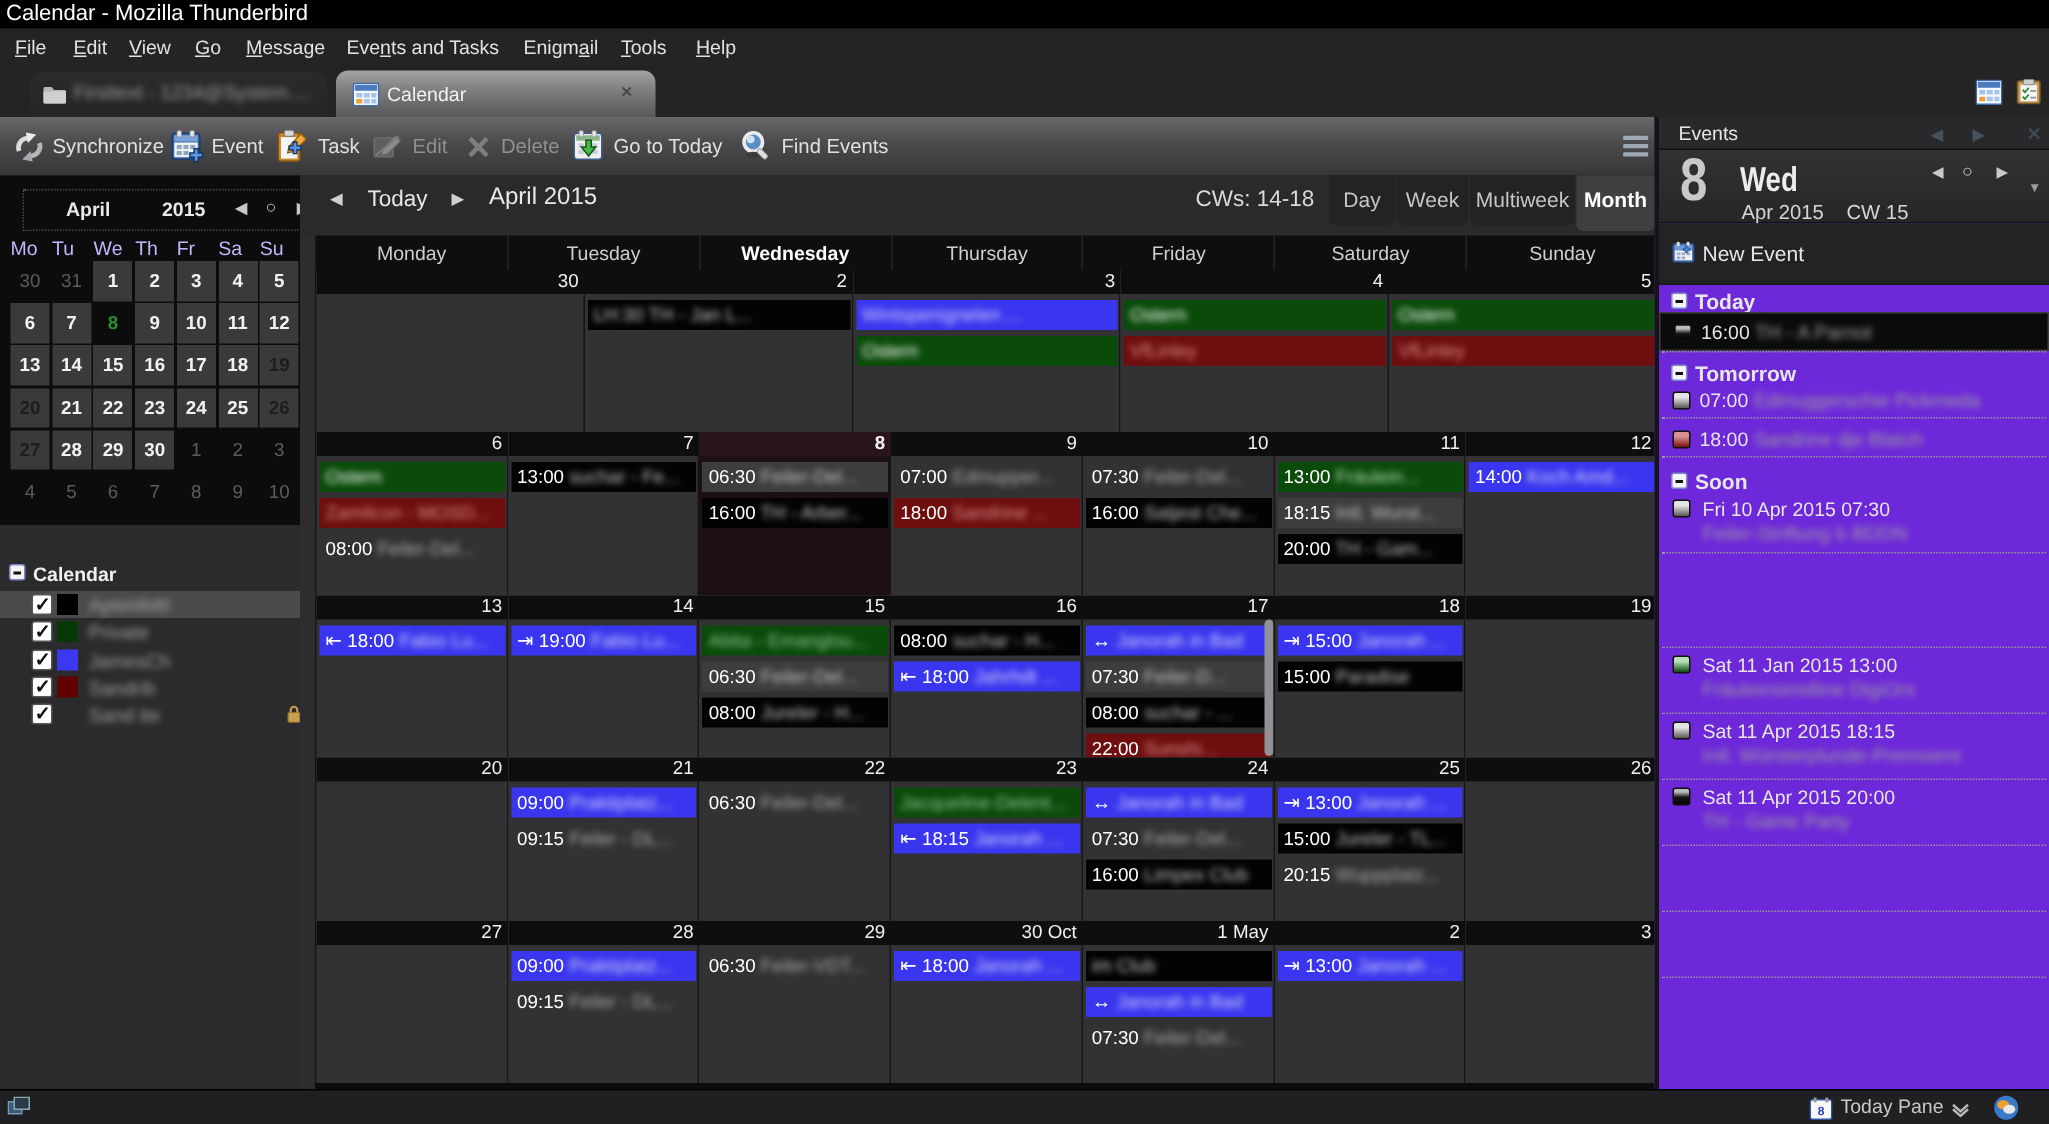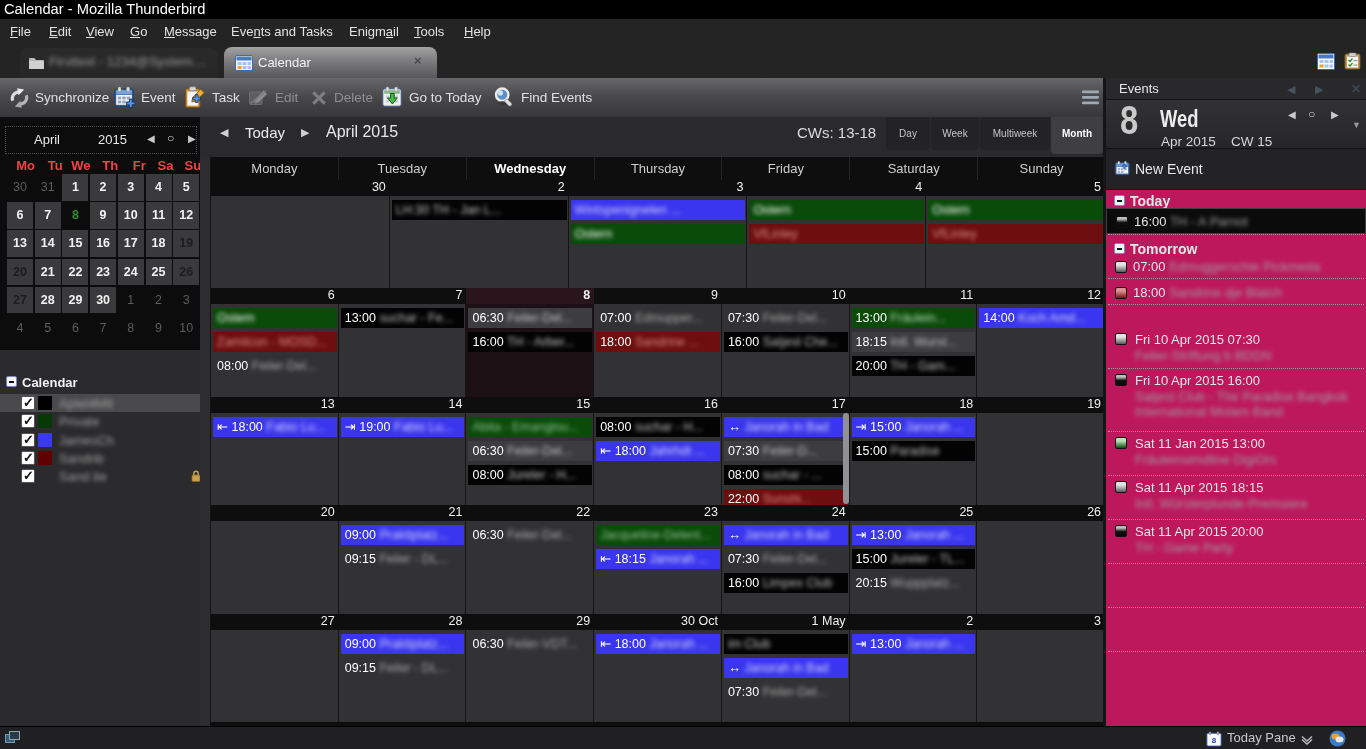--- a/index.html
+++ b/index.html
@@ -17,42 +17,42 @@
 .tab-active { position:absolute; left:224px; top:2px; width:213px; height:31px;
   background:linear-gradient(#a3a3a3,#7c7c7e 45%,#58585a); border-radius:8px 8px 0 0;
   color:#f2f2f2; font-size:13px; }
 #toolbar { position:absolute; left:0; top:78px; width:1103px; height:39px;
   background:linear-gradient(#68686a,#4a4a4c 45%,#37373a); color:#e0e0e0; font-size:13.5px; }
 .titem { position:absolute; top:0; height:39px; display:flex; align-items:center; gap:5px; }
 .dis { color:#909092; }
 
 #sidebar { position:absolute; left:0; top:117px; width:200px; height:609px; background:#2b2b2d; }
 #minimonth { position:absolute; left:0; top:0; width:200px; height:233px; background:#0c0c0c; }
-#mm-head { position:absolute; left:5px; top:9px; width:192px; height:28px;
-  border:1px dotted #4a4a4a; color:#e8e8e8; font-size:13px; font-weight:normal; }
-.mm-wd { position:absolute; top:41px; width:28px; text-align:right; color:#ef4444;
-  font-size:13px; font-weight:bold; }
+#mm-head { position:absolute; left:15px; top:9px; width:192px; height:28px;
+  border:1px dotted #4a4a4a; color:#e8e8e8; font-size:13px; font-weight:bold; }
+.mm-wd { position:absolute; top:41px; width:28px; text-align:left; color:#c4b5fd;
+  font-size:13px; font-weight:normal; }
 .mc { position:absolute; width:26px; height:26.5px; background:#3a3a3c; color:#f2f2f2;
   font-size:12.5px; font-weight:bold; text-align:center; line-height:26px; }
 .mc.off { background:transparent; color:#5c5c5c; font-weight:normal; }
 .mc.dim { color:#1d1d1d; }
 .mc.tdy { background:transparent; color:#2e8b2e; }
 #callist { position:absolute; left:0; top:233px; width:200px; height:376px; }
 .clh { position:absolute; left:22px; top:25px; color:#f0f0f0; font-size:13px; font-weight:bold; }
 .clrow { position:absolute; left:0; width:200px; height:18px; }
 .cbx { position:absolute; left:21px; top:2px; width:14px; height:14px; background:#fff;
   border:1px solid #555; border-radius:2px; }
 .cbx:after { content:"\2713"; position:absolute; left:1px; top:-2px; color:#111;
   font-size:13px; font-weight:bold; }
 .swatch { position:absolute; left:38px; top:2px; width:14px; height:14px; }
 
 #monthview { position:absolute; left:200px; top:117px; width:903px; height:609px; background:#2a2a2c; }
 #mv-nav { position:absolute; left:0; top:0; width:903px; height:40px; color:#e8e8e8; font-size:15px; }
 .vtab { position:absolute; top:0; height:33px; background:#232325; color:#c6c6c6;
-  border-radius:0 0 4px 4px; font-size:10px; text-align:center; line-height:33px; }
+  border-radius:0 0 4px 4px; font-size:14px; text-align:center; line-height:33px; }
 .vtab.act { background:#3f3f42; color:#fff; font-weight:bold; height:37px; }
 #grid { position:absolute; left:10px; top:40px; width:893px; height:565px; border-left:1px solid #141414; }
 #dowrow { position:absolute; left:0; top:0; width:894px; height:23px; background:#0e0e0e;
   display:flex; }
 #dowrow div { flex:1; color:#cecece; font-size:13px; text-align:center; line-height:23px;
   border-right:1px solid #242424; }
 #dowrow div:last-child { border-right:none; }
 .wrow { position:absolute; left:0; width:894px; height:108.6px; display:flex; }
 .cell { flex:1; background:#323234; position:relative; overflow:hidden; }
 .cell:not(:last-child):after { content:""; position:absolute; right:0; top:16px; bottom:0; width:1px; background:#151515; }
@@ -64,21 +64,21 @@
   padding-left:4px; white-space:nowrap; overflow:hidden; }
 .bk { background:#030303; }
 .gy { background:#3d3d40; }
 .gn { background:#0a4b0a; }
 .rd { background:#6e0e0e; }
 .bl { background:#3a36ef; }
 .pl { background:transparent; }
 .bz { filter:blur(2px); color:#b4b4b4; }
 
 #rightpane { position:absolute; left:1103px; top:78px; width:263px; height:648px;
-  background:#be185d; border-left:3px solid #151515; color:#e6e6e6; }
+  background:#6d28d9; border-left:3px solid #151515; color:#e6e6e6; }
 #rp-head { position:absolute; left:0; top:0; width:260px; height:22px; background:#29292b;
   border-bottom:1px solid #111; font-size:13px; }
 #rp-date { position:absolute; left:0; top:22px; width:260px; height:49px;
   background:linear-gradient(#323234,#262628); border-bottom:1px solid #111; }
 #rp-new { position:absolute; left:0; top:71px; width:260px; height:41px; background:#232325;
   border-bottom:1px solid #161616; font-size:14px; }
 .sech { position:absolute; left:0; width:260px; height:20px; font-size:14px; font-weight:bold; }
 .sech .tx { position:absolute; left:24px; top:1px; }
 .tgl { position:absolute; left:8px; top:3px; width:11px; height:11px; background:#f4f4f4;
   border:1px solid #7a86c8; border-radius:2px; }
@@ -338,21 +338,21 @@
 </div>
 
 <div id="monthview">
 <div style="position:absolute;left:10px;top:605px;width:893px;height:4px;background:#0d0d0d"></div>
 <div style="position:absolute;left:0;top:40px;width:10px;height:569px;background:#2d2d2f"></div>
   <div id="mv-nav">
 <span style="position:absolute;left:20px;top:9px;font-size:11px;color:#d0d0d0">◀</span>
 <span style="position:absolute;left:45px;top:7px">Today</span>
 <span style="position:absolute;left:101px;top:9px;font-size:11px;color:#d0d0d0">▶</span>
 <span style="position:absolute;left:126px;top:6px;font-size:16px">April 2015</span>
-<span style="position:absolute;left:597px;top:7px;font-size:15px;color:#dadada">CWs: 13-18</span>
+<span style="position:absolute;left:597px;top:7px;font-size:15px;color:#dadada">CWs: 14-18</span>
 <div class="vtab " style="left:686px;width:44px">Day</div>
 <div class="vtab " style="left:731px;width:48px">Week</div>
 <div class="vtab " style="left:780px;width:70px">Multiweek</div>
 <div class="vtab act" style="left:851px;width:52px">Month</div>
 </div>
   <div id="grid">
     <div id="dowrow">
       <div>Monday</div>
         <div>Tuesday</div>
         <div style="color:#fff;font-weight:bold">Wednesday</div>
@@ -579,32 +579,30 @@
 <div class="item" style="top:66px;height:22px;">
 <span class="cic g" style="top:5px"></span>
 <span style="position:absolute;left:27px;top:3px">07:00 <span class="bz" style="color:#9e9e9e">Edmuggerschie Pickmeda</span></span>
 </div>
 <div class="dot" style="top:88px"></div>
 <div class="item" style="top:92px;height:22px;">
 <span class="cic r" style="top:5px"></span>
 <span style="position:absolute;left:27px;top:3px">18:00 <span class="bz" style="color:#9e9e9e">Sandrine dje Blatch</span></span>
 </div>
 <div class="dot" style="top:114px"></div>
+<div class="sech" style="top:122px">
+        <span class="tgl"></span>
+        <span class="tx">Soon</span>
+      </div>
 <div class="item" style="top:138px;height:40px;">
 <span class="cic g" style="top:5px"></span>
 <span style="position:absolute;left:29px;top:4px">Fri 10 Apr 2015 07:30</span>
 <span class="bz" style="position:absolute;left:29px;top:20px;color:#9e9e9e">Feiler-Striftung b BDDN</span>
 </div>
 <div class="dot" style="top:178px"></div>
-<div class="item" style="top:179px;height:62px;">
-<span class="cic b" style="top:5px"></span>
-<span style="position:absolute;left:29px;top:4px">Fri 10 Apr 2015 16:00</span>
-<span class="bz" style="position:absolute;left:29px;top:20px;color:#9e9e9e">Satjest Club - The Paradise Bangkok</span>
-<span class="bz" style="position:absolute;left:29px;top:35px;color:#9e9e9e">International Molam Band</span>
-</div>
 <div class="dot" style="top:241px"></div>
 <div class="item" style="top:242px;height:43px;">
 <span class="cic gr" style="top:5px"></span>
 <span style="position:absolute;left:29px;top:4px">Sat 11 Jan 2015 13:00</span>
 <span class="bz" style="position:absolute;left:29px;top:20px;color:#9e9e9e">Fräuleinsimdline DigiOrs</span>
 </div>
 <div class="dot" style="top:285px"></div>
 <div class="item" style="top:286px;height:43px;">
 <span class="cic g" style="top:5px"></span>
 <span style="position:absolute;left:29px;top:4px">Sat 11 Apr 2015 18:15</span>

